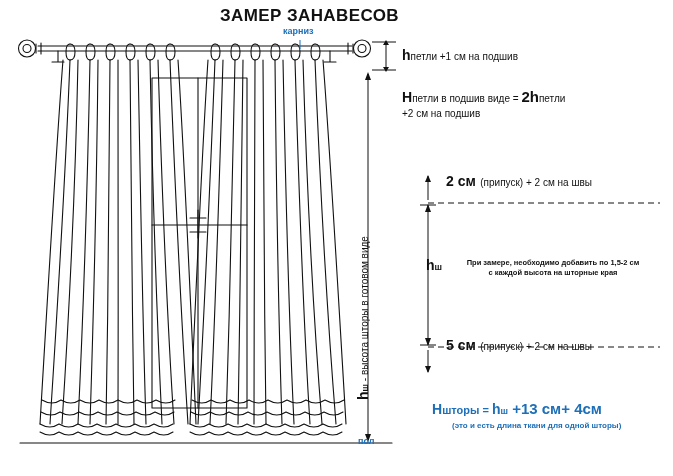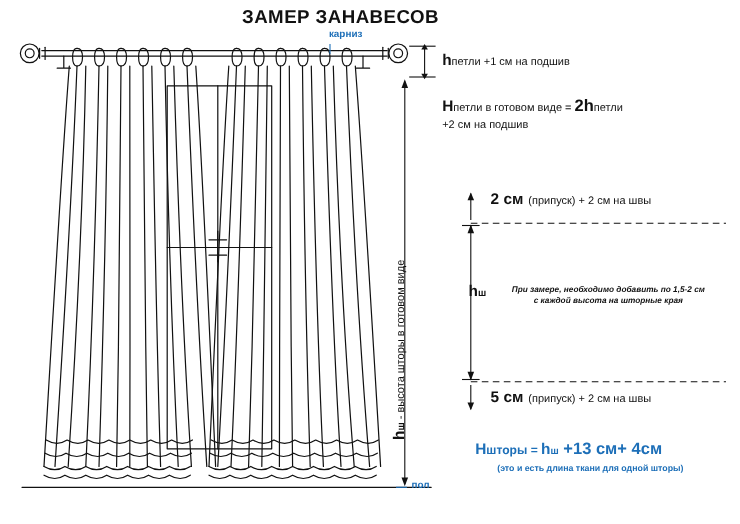--- a/index.html
+++ b/index.html
@@ -14,35 +14,35 @@
   .root{position:absolute;inset:0;}
   .abs{position:absolute;}
   #title{
     top:6px;left:0;width:619px;text-align:center;
     font-size:17px;font-weight:bold;letter-spacing:.4px;
   }
   svg{position:absolute;top:0;left:0;}
   .lbl{position:absolute;line-height:1.15;}
   .blue{color:#1d6fb8;}
   .small{font-size:8px;}
-  .t9{font-size:9px;margin-left:16px;}
+  .t9{font-size:9px;}
   .t10{font-size:10px;}
   .t11{font-size:11px;}
   .t12{font-size:15px;}
   .t13{font-size:15px;}
   .t14{font-size:14px;}
   .b{font-weight:bold;}
   .vert{
     transform:rotate(-90deg);
     transform-origin:left top;
     white-space:nowrap;
   }
   .sub{font-size:9px;}
   .note{
-    font-size:7.5px;text-align:center;line-height:1.35;font-weight:bold;font-style:italic;
+    font-size:7.5px;text-align:center;line-height:1.35;font-weight:bold;
   }
 </style>
 </head>
 <body>
 
 <div class="root">
 
   <div class="abs" id="title">ЗАМЕР ЗАНАВЕСОВ</div>
 
   <svg width="673" height="476" viewBox="0 0 673 476">
@@ -170,34 +170,34 @@
   </svg>
 
   <div class="lbl t9 blue b" style="left:283px;top:26px;">карниз</div>
   <div class="lbl t9 blue b" style="left:358px;top:436px;">пол</div>
 
   <div class="lbl" style="left:402px;top:46px;white-space:nowrap;">
     <span class="t14 b">h</span><span class="t10">петли +1 см на подшив</span>
   </div>
 
   <div class="lbl" style="left:402px;top:88px;white-space:nowrap;">
-    <span class="t14 b">H</span><span class="t10">петли в готовом виде = </span><span class="t13 b">2h</span><span class="t10">петли</span>
+    <span class="t14 b">H</span><span class="t10">петли в подшив виде = </span><span class="t13 b">2h</span><span class="t10">петли</span>
   </div>
   <div class="lbl t10" style="left:402px;top:108px;white-space:nowrap;">+2 см на подшив</div>
 
   <div class="lbl vert" style="left:354px;top:400px;">
     <span class="t14 b">h</span><span class="sub b">ш</span><span class="t10"> - высота шторы в готовом виде</span>
   </div>
 
   <div class="lbl" style="left:446px;top:172px;white-space:nowrap;">
     <span class="t14 b">2 см</span>
     <span class="t10">(припуск) + 2 см на швы</span>
   </div>
 
-  <div class="lbl" style="left:446px;top:352px;white-space:nowrap;">
+  <div class="lbl" style="left:446px;top:336px;white-space:nowrap;">
     <span class="t14 b">5 см</span>
     <span class="t10">(припуск) + 2 см на швы</span>
   </div>
 
   <div class="lbl" style="left:398px;top:256px;white-space:nowrap;margin-left:28px;">
     <span class="t14 b">h</span><span class="sub b">ш</span>
   </div>
 
   <div class="lbl note" style="left:448px;top:258px;width:210px;">
     <div>При замере, необходимо добавить по 1,5-2 см</div>

